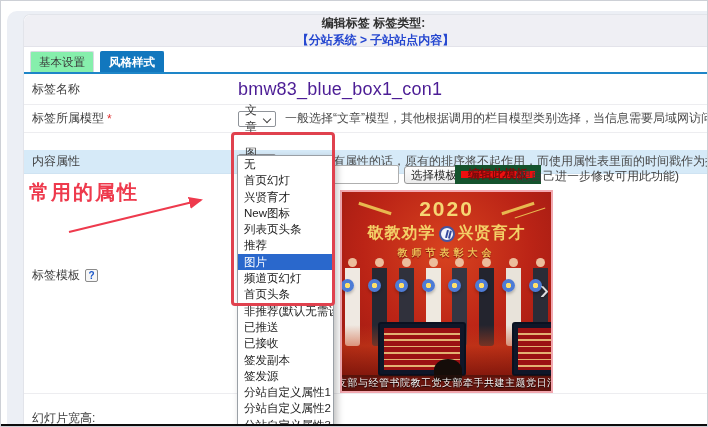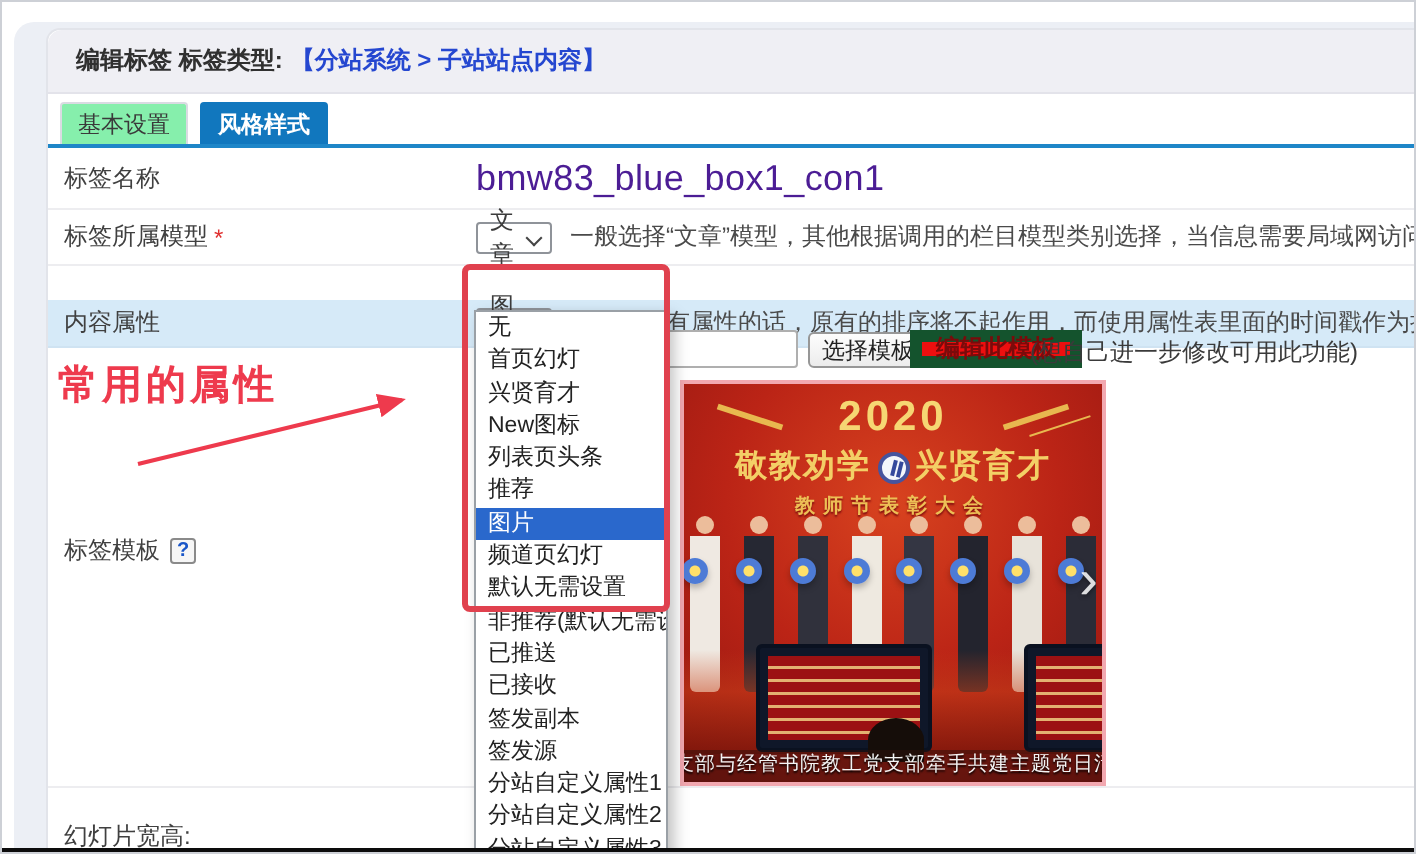--- a/index.html
+++ b/index.html
@@ -13,21 +13,21 @@
   .page-bg { position:absolute; left:6px; top:10px; right:0; bottom:0;
              background:#eceff5; border-radius:10px 0 0 0; }
 
   
   .card { position:absolute; left:22px; top:13px; width:686px; height:414px;
           background:#fff; border:1px solid #e2e4ea; border-right:none; border-bottom:none;
           border-radius:7px 0 0 0; }
 
   .panel-header { position:absolute; left:0; top:0; right:0; height:32px;
                   background:#efeff4; border-bottom:1px solid #e3e3ea;
-                  border-radius:7px 0 0 0; display:flex; align-items:center; padding-left:14px; }
+                  border-radius:7px 0 0 0; display:flex; align-items:center; padding-left:14px;flex-direction:column; }
   .panel-header .ph-text { font-weight:bold; color:#303030; }
   .panel-header .ph-link { font-weight:bold; color:#2547d0; margin-left:4px; }
 
   
   .tabs { position:absolute; left:6px; top:36px; height:21px; display:flex; gap:6px; }
   .tab { height:21px; padding:0 8px; display:flex; align-items:center; font-size:11.5px;
          background:#86efac; border:1px solid #d9dbe2; border-bottom:none; color:#3a3a3a;
          border-radius:2px 2px 0 0; cursor:pointer; }
   .tab.active { background:#1177be; border-color:#1177be; color:#fff; font-weight:bold; }
   .tab-underline { position:absolute; left:0; right:0; top:57px; height:2px; background:#1e86c8; }
@@ -229,21 +229,21 @@
   <ul class="dropdown">
 
   <li>无</li>
       <li>首页幻灯</li>
       <li>兴贤育才</li>
       <li>New图标</li>
       <li>列表页头条</li>
       <li>推荐</li>
       <li class="selected">图片</li>
       <li>频道页幻灯</li>
-      <li>默认无需设置</li>
+      <li>首页头条</li>
       <li>非推荐(默认无需设置)</li>
       <li>已推送</li>
       <li>已接收</li>
       <li>签发副本</li>
       <li>签发源</li>
       <li>分站自定义属性1</li>
       <li>分站自定义属性2</li>
       <li>分站自定义属性3</li>
     </ul>
 

